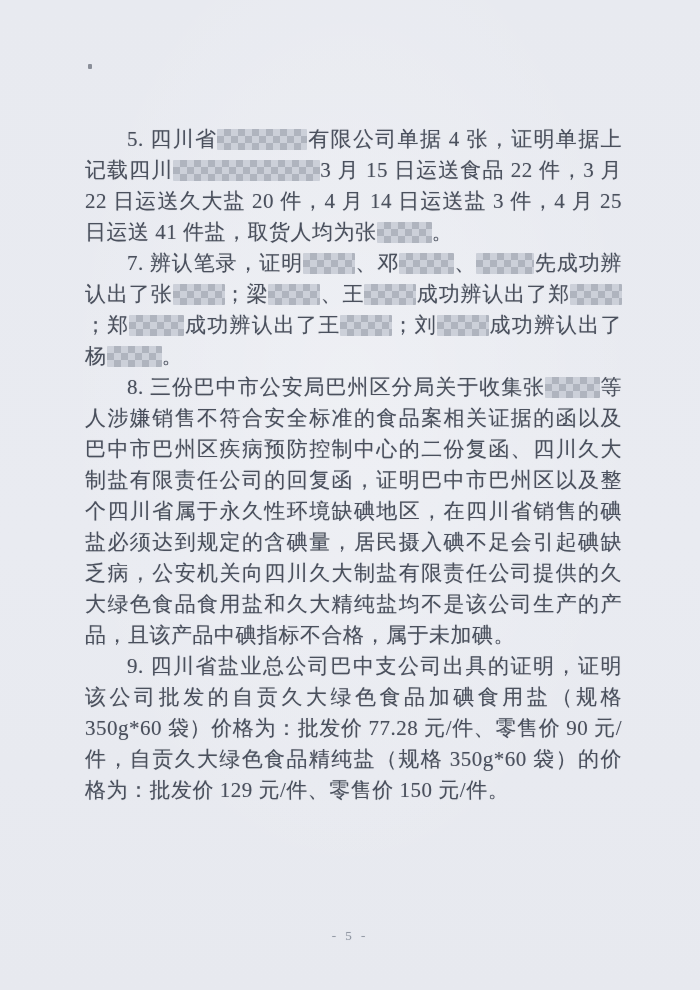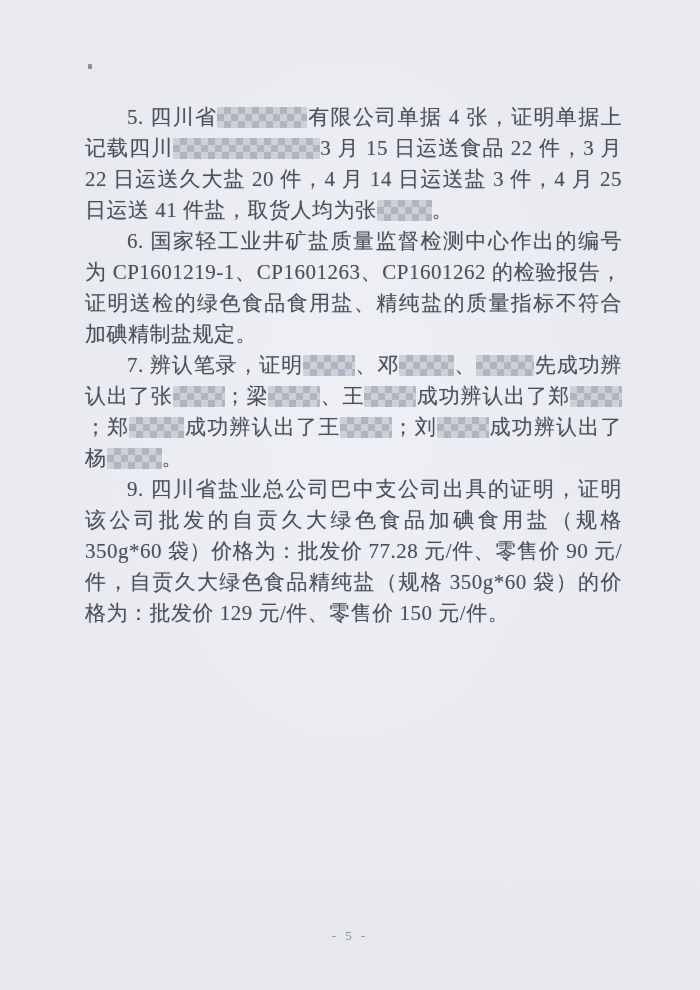--- a/index.html
+++ b/index.html
@@ -18,21 +18,21 @@
   .paper {
     position: absolute;
     inset: 0;
     background:
       radial-gradient(ellipse at 50% 40%, rgba(255,255,255,0.25) 0%, rgba(255,255,255,0) 60%),
       linear-gradient(180deg, #e8eaf0 0%, #e9ebf1 55%, #e7e9ef 100%);
   }
   .doc-body {
     position: absolute;
     left: 85px;
-    top: 102px;
+    top: 124px;
     width: 537px;
     color: #4a505d;
   }
   .para {
     margin: 0;
     font-size: 21px;
     line-height: 31px;
     letter-spacing: 0.5px;
     text-align: justify;
     text-indent: 2em;
@@ -74,18 +74,18 @@
 </style>
 </head>
 <body>
 
 <div class="paper"></div>
 
 <div class="speck"></div>
 
 <div class="doc-body">
     <p class="para"><span>5. 四川省</span><span class="redact" style="width: 90px;"></span><span>有限公司单据 4 张，证明单据上记载四川</span><span class="redact" style="width: 147px;"></span><span>3 月 15 日运送食品 22 件，3 月 22 日运送久大盐 20 件，4 月 14 日运送盐 3 件，4 月 25 日运送 41 件盐，取货人均为张</span><span class="redact" style="width: 55px;"></span><span>。</span></p>
-    <p class="para"><span>6. 国家轻工业井矿盐质量监督检测中心作出的编号为 CP1601219-1、CP1601263、CP1601262 的检验报告，证明送检的绿色食品食用盐、精纯盐的质量指标不符合加碘精制盐规定。</span></p>
     <p class="para"><span>7. 辨认笔录，证明</span><span class="redact" style="width: 52px;"></span><span>、邓</span><span class="redact" style="width: 55px;"></span><span>、</span><span class="redact" style="width: 58px;"></span><span>先成功辨认出了张</span><span class="redact" style="width: 52px;"></span><span>；梁</span><span class="redact" style="width: 52px;"></span><span>、王</span><span class="redact" style="width: 52px;"></span><span>成功辨认出了郑</span><span class="redact" style="width: 52px;"></span><span>；郑</span><span class="redact" style="width: 55px;"></span><span>成功辨认出了王</span><span class="redact" style="width: 52px;"></span><span>；刘</span><span class="redact" style="width: 52px;"></span><span>成功辨认出了杨</span><span class="redact" style="width: 55px;"></span><span>。</span></p>
+    <p class="para"><span>8. 三份巴中市公安局巴州区分局关于收集张</span><span class="redact" style="width: 55px;"></span><span>等人涉嫌销售不符合安全标准的食品案相关证据的函以及巴中市巴州区疾病预防控制中心的二份复函、四川久大制盐有限责任公司的回复函，证明巴中市巴州区以及整个四川省属于永久性环境缺碘地区，在四川省销售的碘盐必须达到规定的含碘量，居民摄入碘不足会引起碘缺乏病，公安机关向四川久大制盐有限责任公司提供的久大绿色食品食用盐和久大精纯盐均不是该公司生产的产品，且该产品中碘指标不合格，属于未加碘。</span></p>
     <p class="para"><span>9. 四川省盐业总公司巴中支公司出具的证明，证明该公司批发的自贡久大绿色食品加碘食用盐（规格 350g*60 袋）价格为：批发价 77.28 元/件、零售价 90 元/件，自贡久大绿色食品精纯盐（规格 350g*60 袋）的价格为：批发价 129 元/件、零售价 150 元/件。</span></p>
   </div>
 
 <div class="page-number">- 5 -</div>
 
 </body></html>

